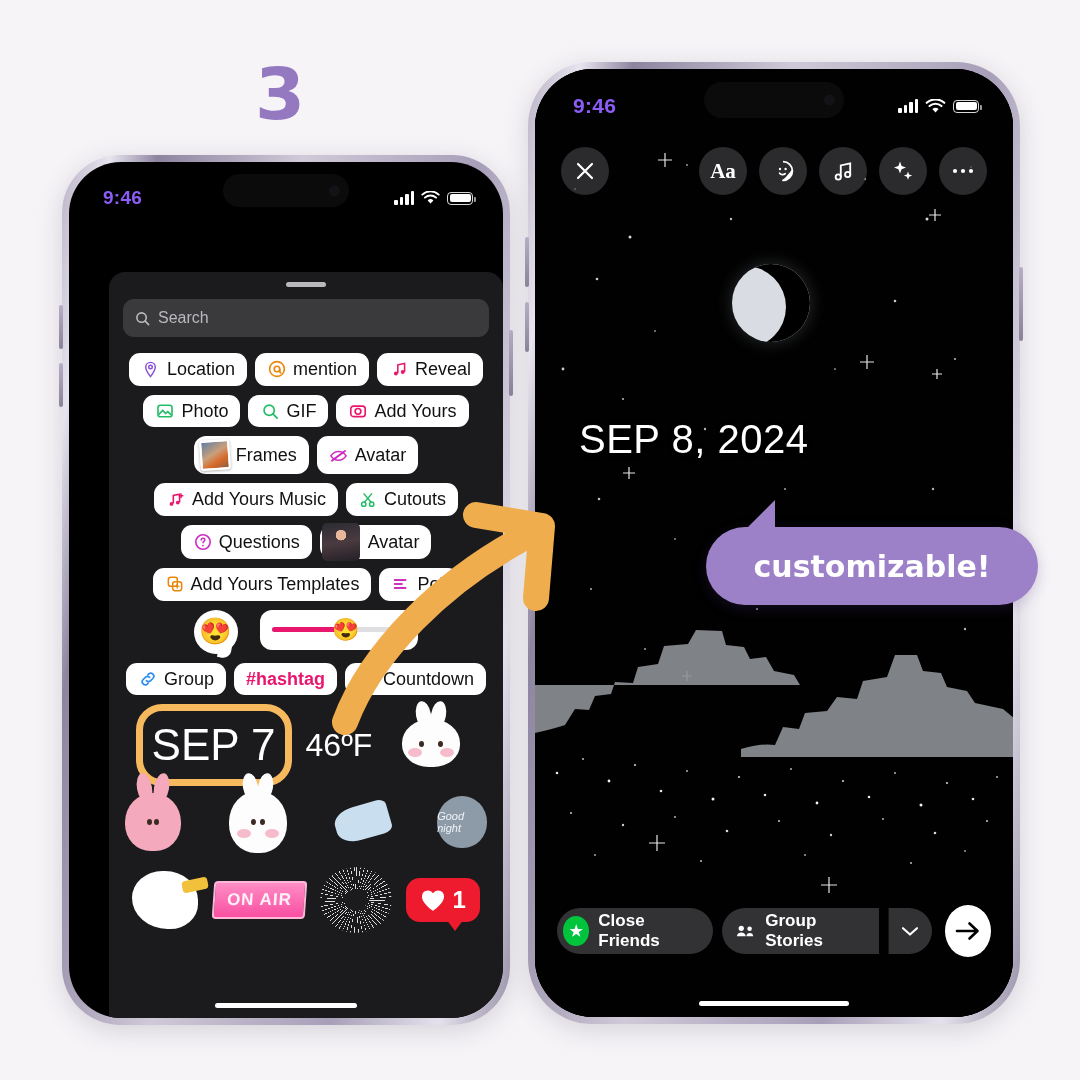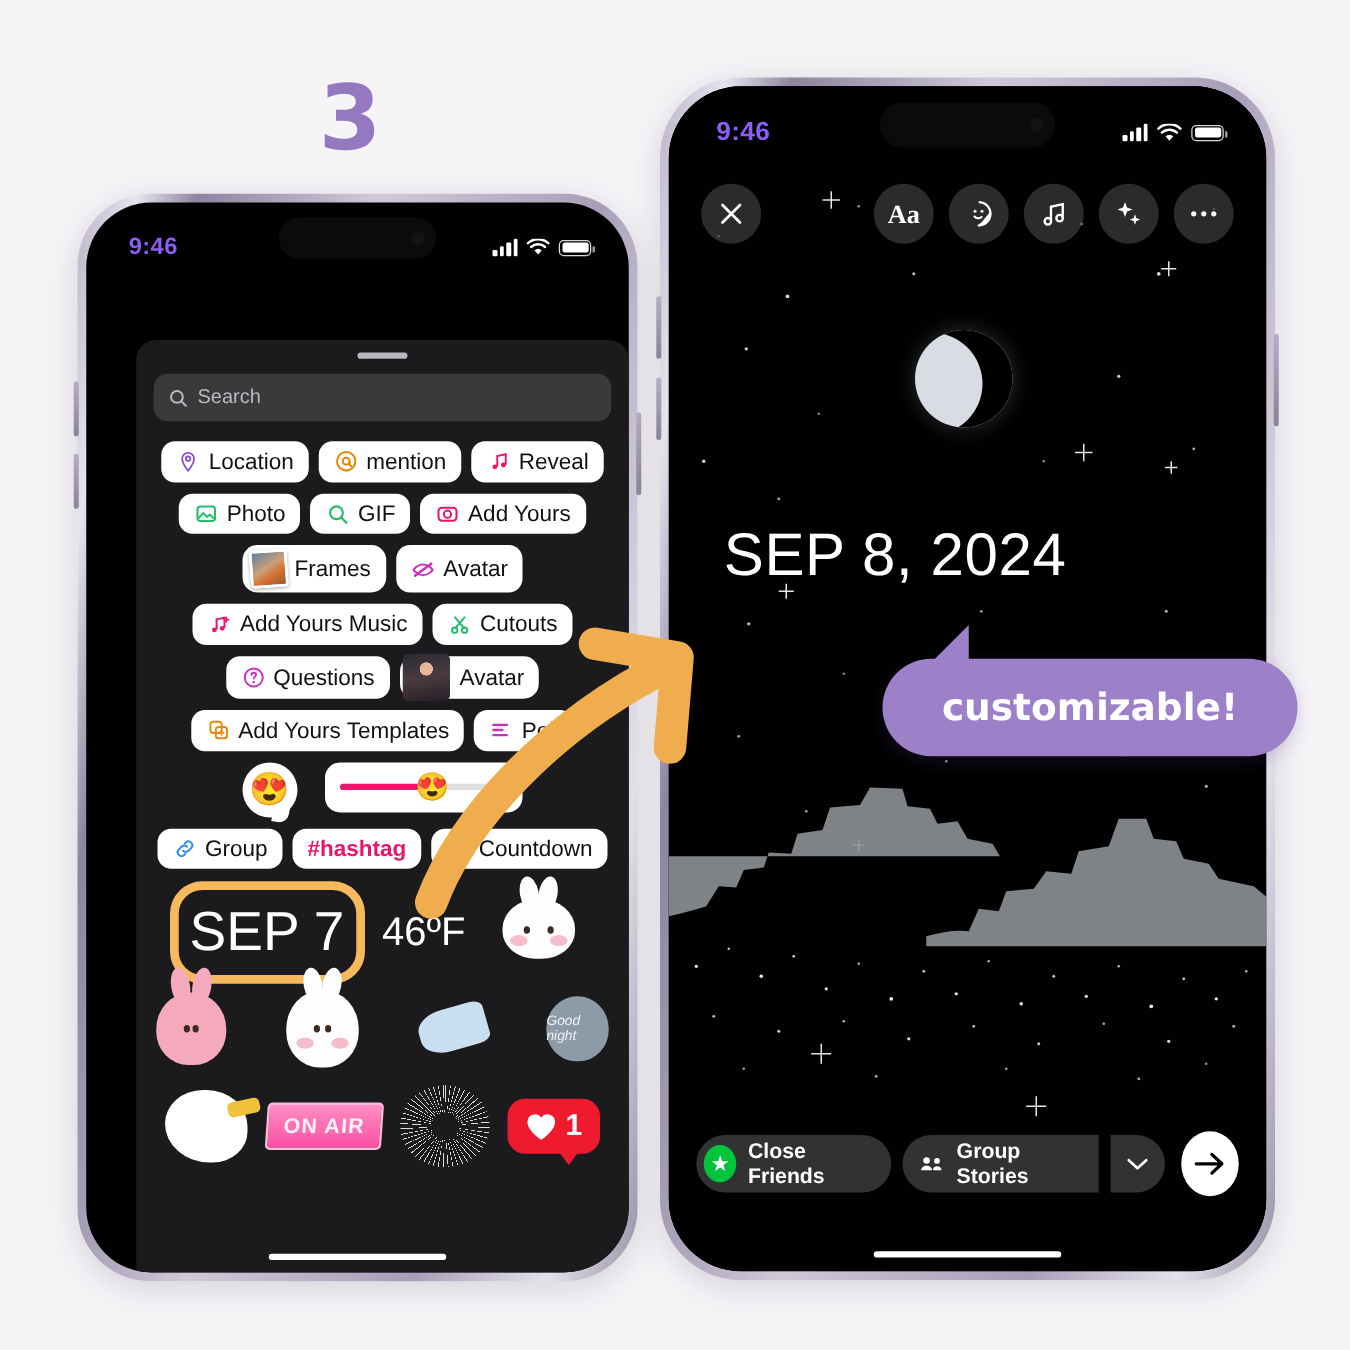--- a/index.html
+++ b/index.html
@@ -158,21 +158,21 @@
   .home-indicator { position:absolute; bottom:10px; left:50%; transform:translateX(-50%);
                     width: 142px; height:5px; background:#fff; border-radius:3px; }
   .phone-right .home-indicator { width: 150px; bottom: 11px; }
 
   
   .story { position:absolute; inset:0; background:#000; overflow:hidden; }
   .sky { position:absolute; inset:0; }
   .moon { position:absolute; left:197px; top:195px; width:78px; height:78px; border-radius:50%;
           background: #d9dde3;
           box-shadow: inset -26px 4px 0 -2px #000, 0 0 18px rgba(200,210,225,.22); }
-  .story-date { position:absolute; left:44px; top:348px; color:#fff; font-size:48px; font-weight:500;
+  .story-date { position:absolute; left:44px; top:348px; color:#fff; font-size:40px; font-weight:500;
                 letter-spacing: .5px; text-shadow: 0 1px 4px rgba(0,0,0,.5); }
 
   .toolbar { position:absolute; top:78px; left:0; right:0; display:flex; align-items:center;
              padding: 0 26px; gap:12px; z-index:4;font-family:Liberation Serif, serif; }
   .tool { width:48px; height:48px; border-radius:50%; background:rgba(60,60,62,.72);
           display:flex;align-items:center;justify-content:center;color:#fff; font-size:21px; font-weight:600; }
   .tools-right { margin-left:auto; display:flex; gap:12px; }
 
   .storybar { position:absolute; bottom:60px; left:0; right:0; display:flex; align-items:center;
               gap:9px; padding: 0 22px; z-index:4; }

